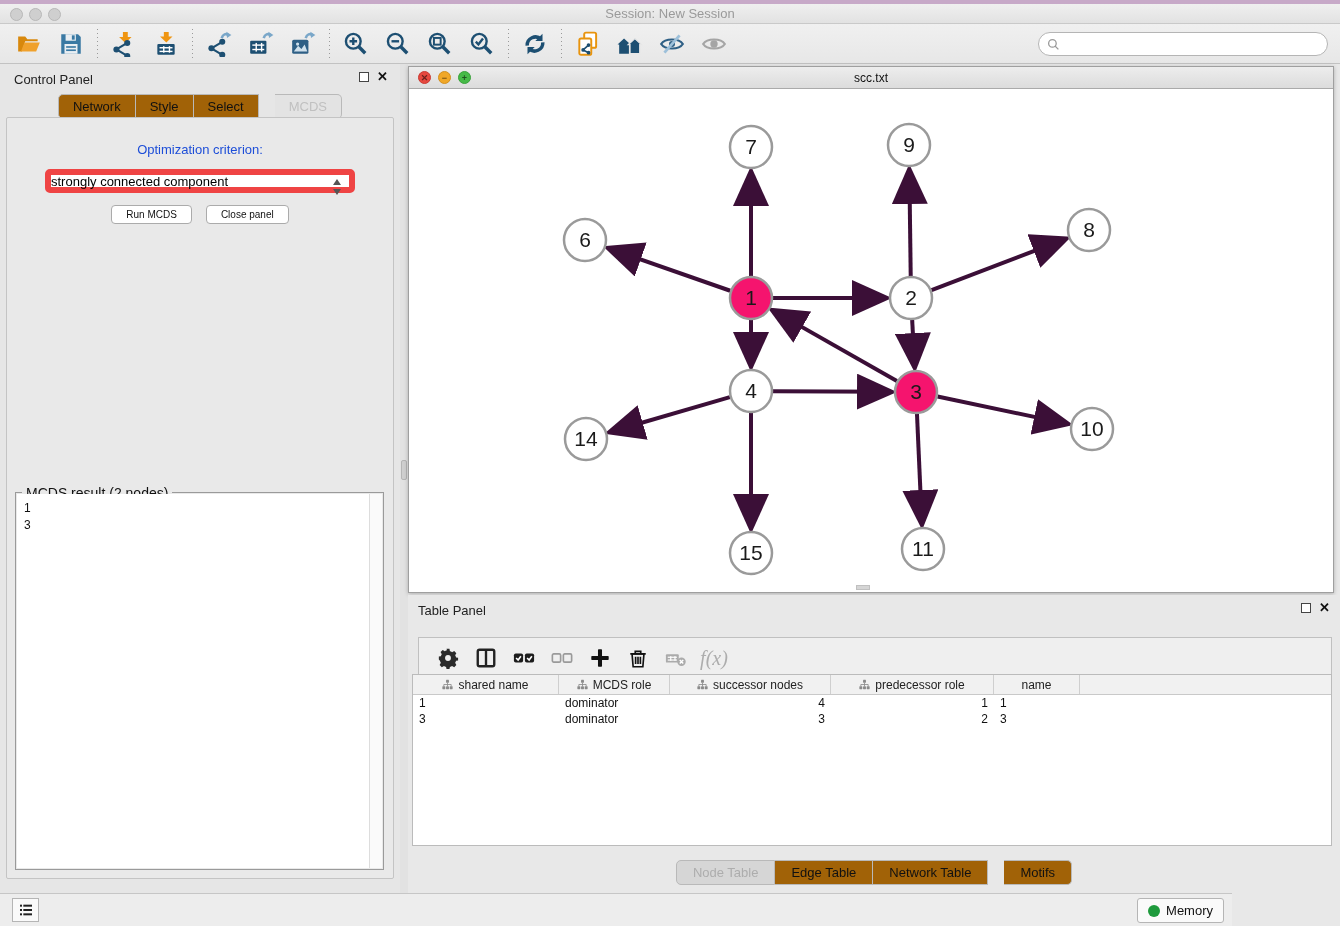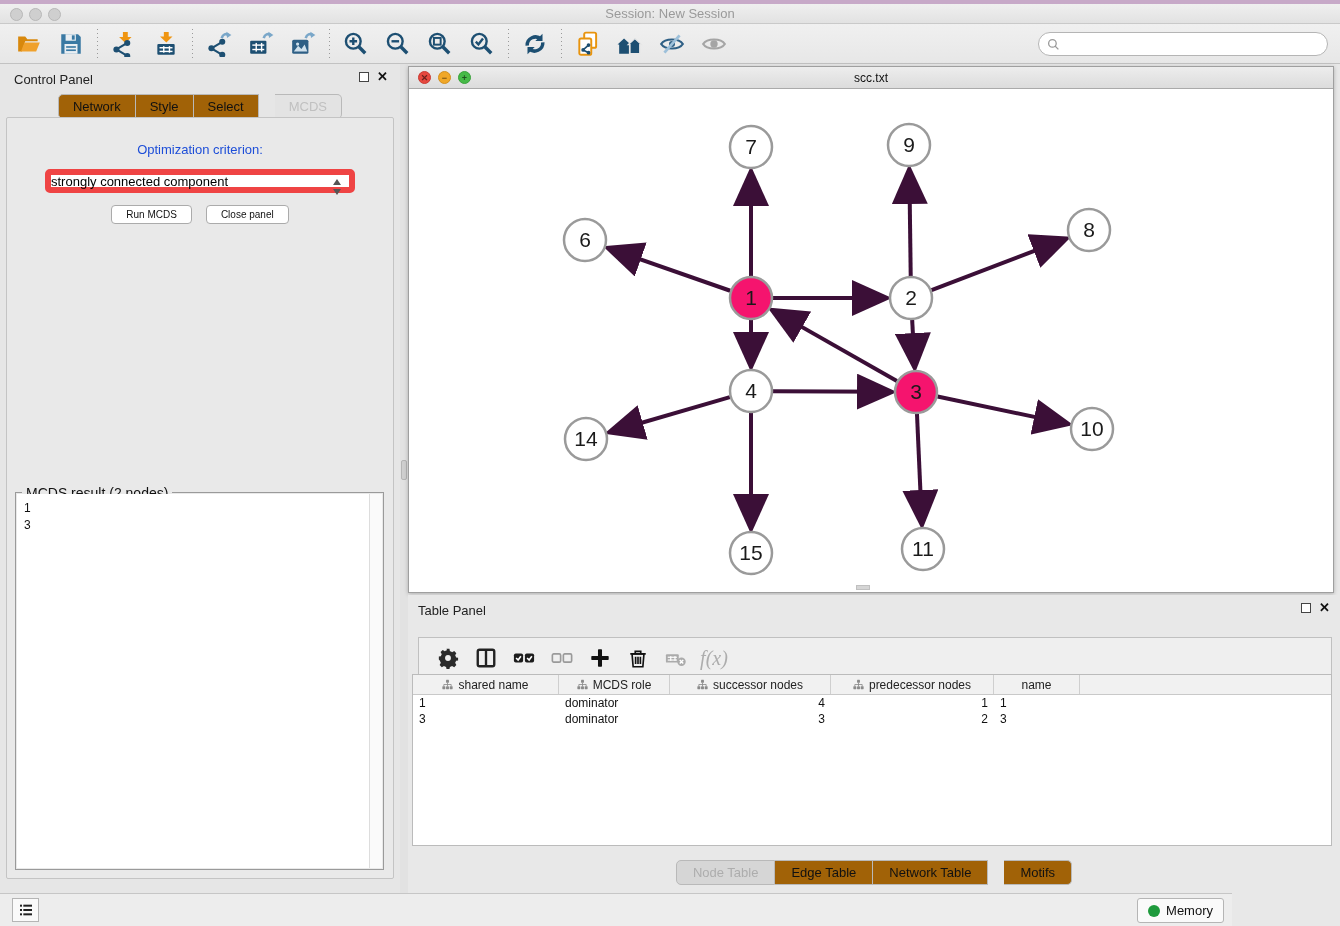--- a/index.html
+++ b/index.html
@@ -509,21 +509,21 @@
         <div class="dt-hcell" style="width: 163px;">
           <svg viewBox="0 0 12 12">
             <g fill="#8a8a8a">
               <rect x="4.4" y="0.8" width="3.2" height="3.2" rx="0.5"></rect>
               <rect x="0.4" y="8" width="3.2" height="3.2" rx="0.5"></rect>
               <rect x="4.4" y="8" width="3.2" height="3.2" rx="0.5"></rect>
               <rect x="8.4" y="8" width="3.2" height="3.2" rx="0.5"></rect>
             </g>
             <path d="M6 4v2M2 8V6h8v2M6 6v2" stroke="#8a8a8a" stroke-width="0.9" fill="none"></path>
           </svg>
-          <span>predecessor nodes</span>
+          <span>predecessor role</span>
         </div>
         <div class="dt-hcell" style="width: 86px;">
           <span>name</span>
         </div>
       </div>
     <div id="dt-body">
         <div class="dt-row">
           <div class="dt-cell" style="width: 146px; text-align: left;">1</div>
           <div class="dt-cell" style="width: 111px; text-align: left;">dominator</div>
           <div class="dt-cell" style="width: 161px; text-align: right;">4</div>

